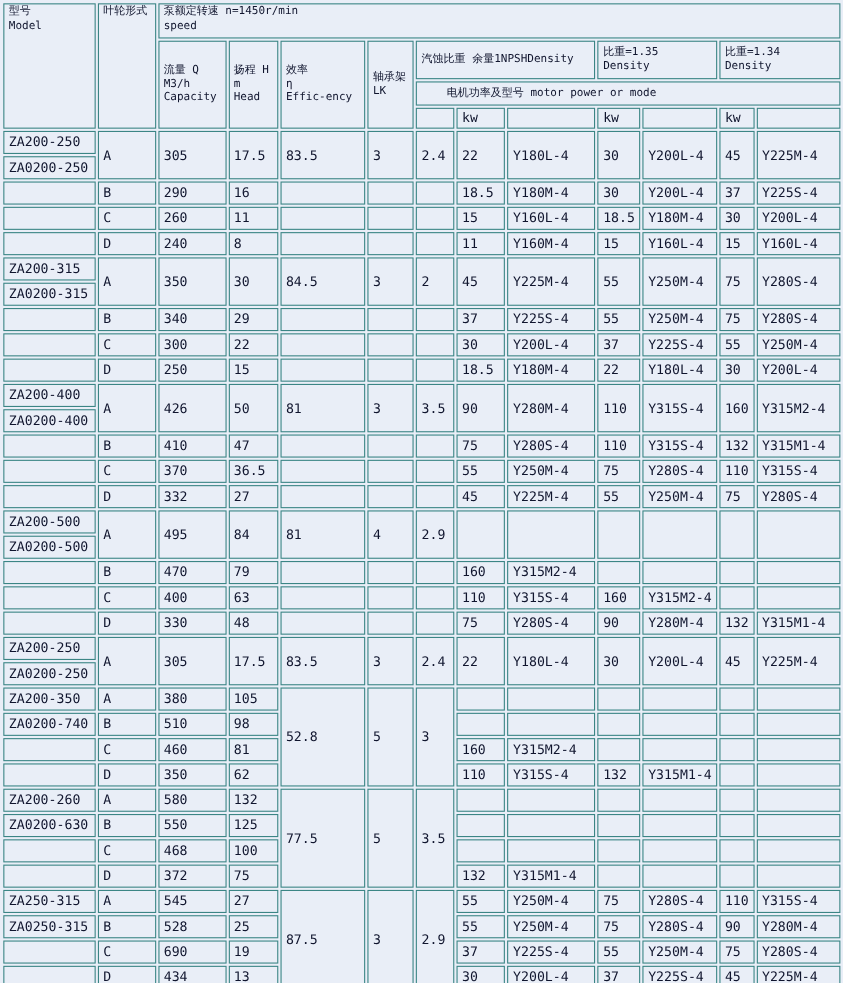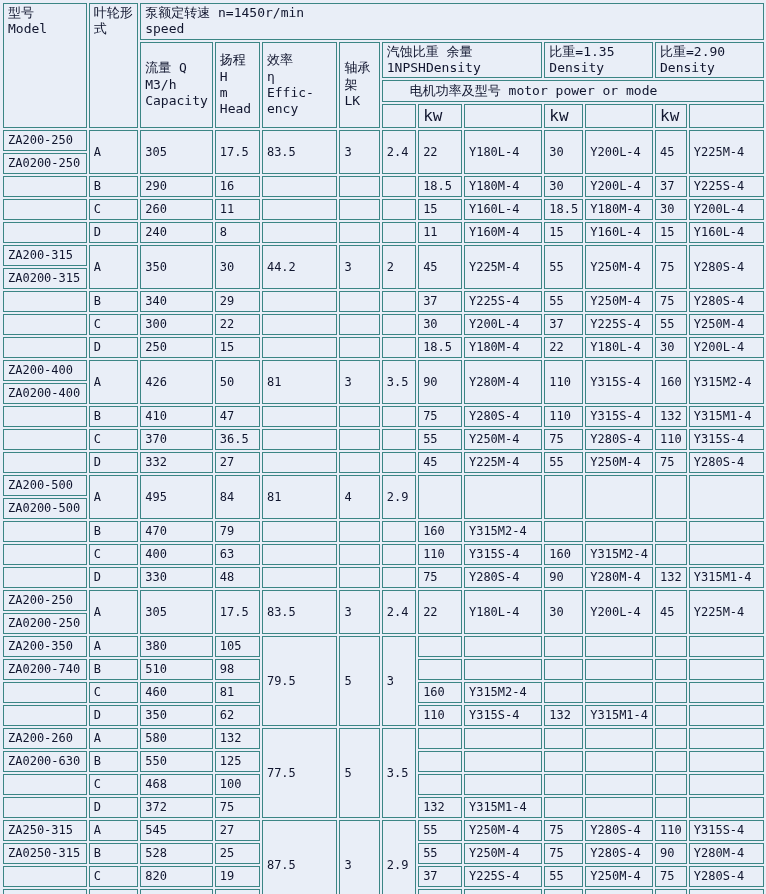--- a/index.html
+++ b/index.html
@@ -15,34 +15,34 @@
   th, td {
     border:1px solid #3b8585;
     color:#10152e;
     padding:1px 4px;
     text-align:left;
     vertical-align:middle;
     overflow:hidden;
     font-weight:normal;
   }
   th {
-    font-size:13px;
+    font-size:10px;
     line-height:1.25;
     white-space:pre-line;
   }
   td {
     font-size:12px;
     line-height:1.2;
     white-space:nowrap;
     height:17px;
   }
   tr.h1 th { height:28px; vertical-align:top; }
   tr.h2 th { height:31px; }
   tr.h3 th { height:18px;padding-left:27px; }
-  tr.h4 th { height:14px; font-size:16px;margin-left:40px; }
+  tr.h4 th { height:14px; font-size:12px;margin-left:40px; }
 </style>
 </head>
 <body>
 
 <table class="spec" id="tbl">
   <colgroup>
     <col style="width:84px">
       <col style="width:56px">
       <col style="width:62px">
     <col style="width:46px">
@@ -72,21 +72,21 @@
 m
 Head</th>
       <th rowspan="3">效率
 η
 Effic-ency</th>
       <th rowspan="3">轴承架
 LK</th>
       <th colspan="3">汽蚀比重 余量1NPSHDensity</th>
       <th colspan="2">比重=1.35
 Density</th>
-      <th colspan="2">比重=2.90
+      <th colspan="2">比重=1.34
 Density</th>
     </tr>
     <tr class="h3">
       <th colspan="7">电机功率及型号 motor power or mode</th>
     </tr>
     <tr class="h4">
       <th></th>
       <th>kw</th>
       <th></th>
       <th>kw</th>
@@ -157,21 +157,21 @@
         <td>15</td>
         <td>Y160L-4</td>
         <td>15</td>
         <td>Y160L-4</td>
       </tr>
       <tr>
         <td>ZA200-315</td>
         <td rowspan="2">A</td>
         <td rowspan="2">350</td>
         <td rowspan="2">30</td>
-        <td rowspan="2">44.2</td>
+        <td rowspan="2">84.5</td>
         <td rowspan="2">3</td>
         <td rowspan="2">2</td>
         <td rowspan="2">45</td>
         <td rowspan="2">Y225M-4</td>
         <td rowspan="2">55</td>
         <td rowspan="2">Y250M-4</td>
         <td rowspan="2">75</td>
         <td rowspan="2">Y280S-4</td>
       </tr>
       <tr>
@@ -364,21 +364,21 @@
         <td rowspan="2">Y225M-4</td>
       </tr>
       <tr>
         <td>ZA0200-250</td>
       </tr>
       <tr>
         <td>ZA200-350</td>
         <td>A</td>
         <td>380</td>
         <td>105</td>
-        <td rowspan="4">79.5</td>
+        <td rowspan="4">52.8</td>
         <td rowspan="4">5</td>
         <td rowspan="4">3</td>
         <td></td>
         <td></td>
         <td></td>
         <td></td>
         <td></td>
         <td></td>
       </tr>
       <tr>
@@ -491,21 +491,21 @@
         <td>55</td>
         <td>Y250M-4</td>
         <td>75</td>
         <td>Y280S-4</td>
         <td>90</td>
         <td>Y280M-4</td>
       </tr>
       <tr>
         <td></td>
         <td>C</td>
-        <td>820</td>
+        <td>690</td>
         <td>19</td>
         <td>37</td>
         <td>Y225S-4</td>
         <td>55</td>
         <td>Y250M-4</td>
         <td>75</td>
         <td>Y280S-4</td>
       </tr>
       <tr>
         <td></td>

